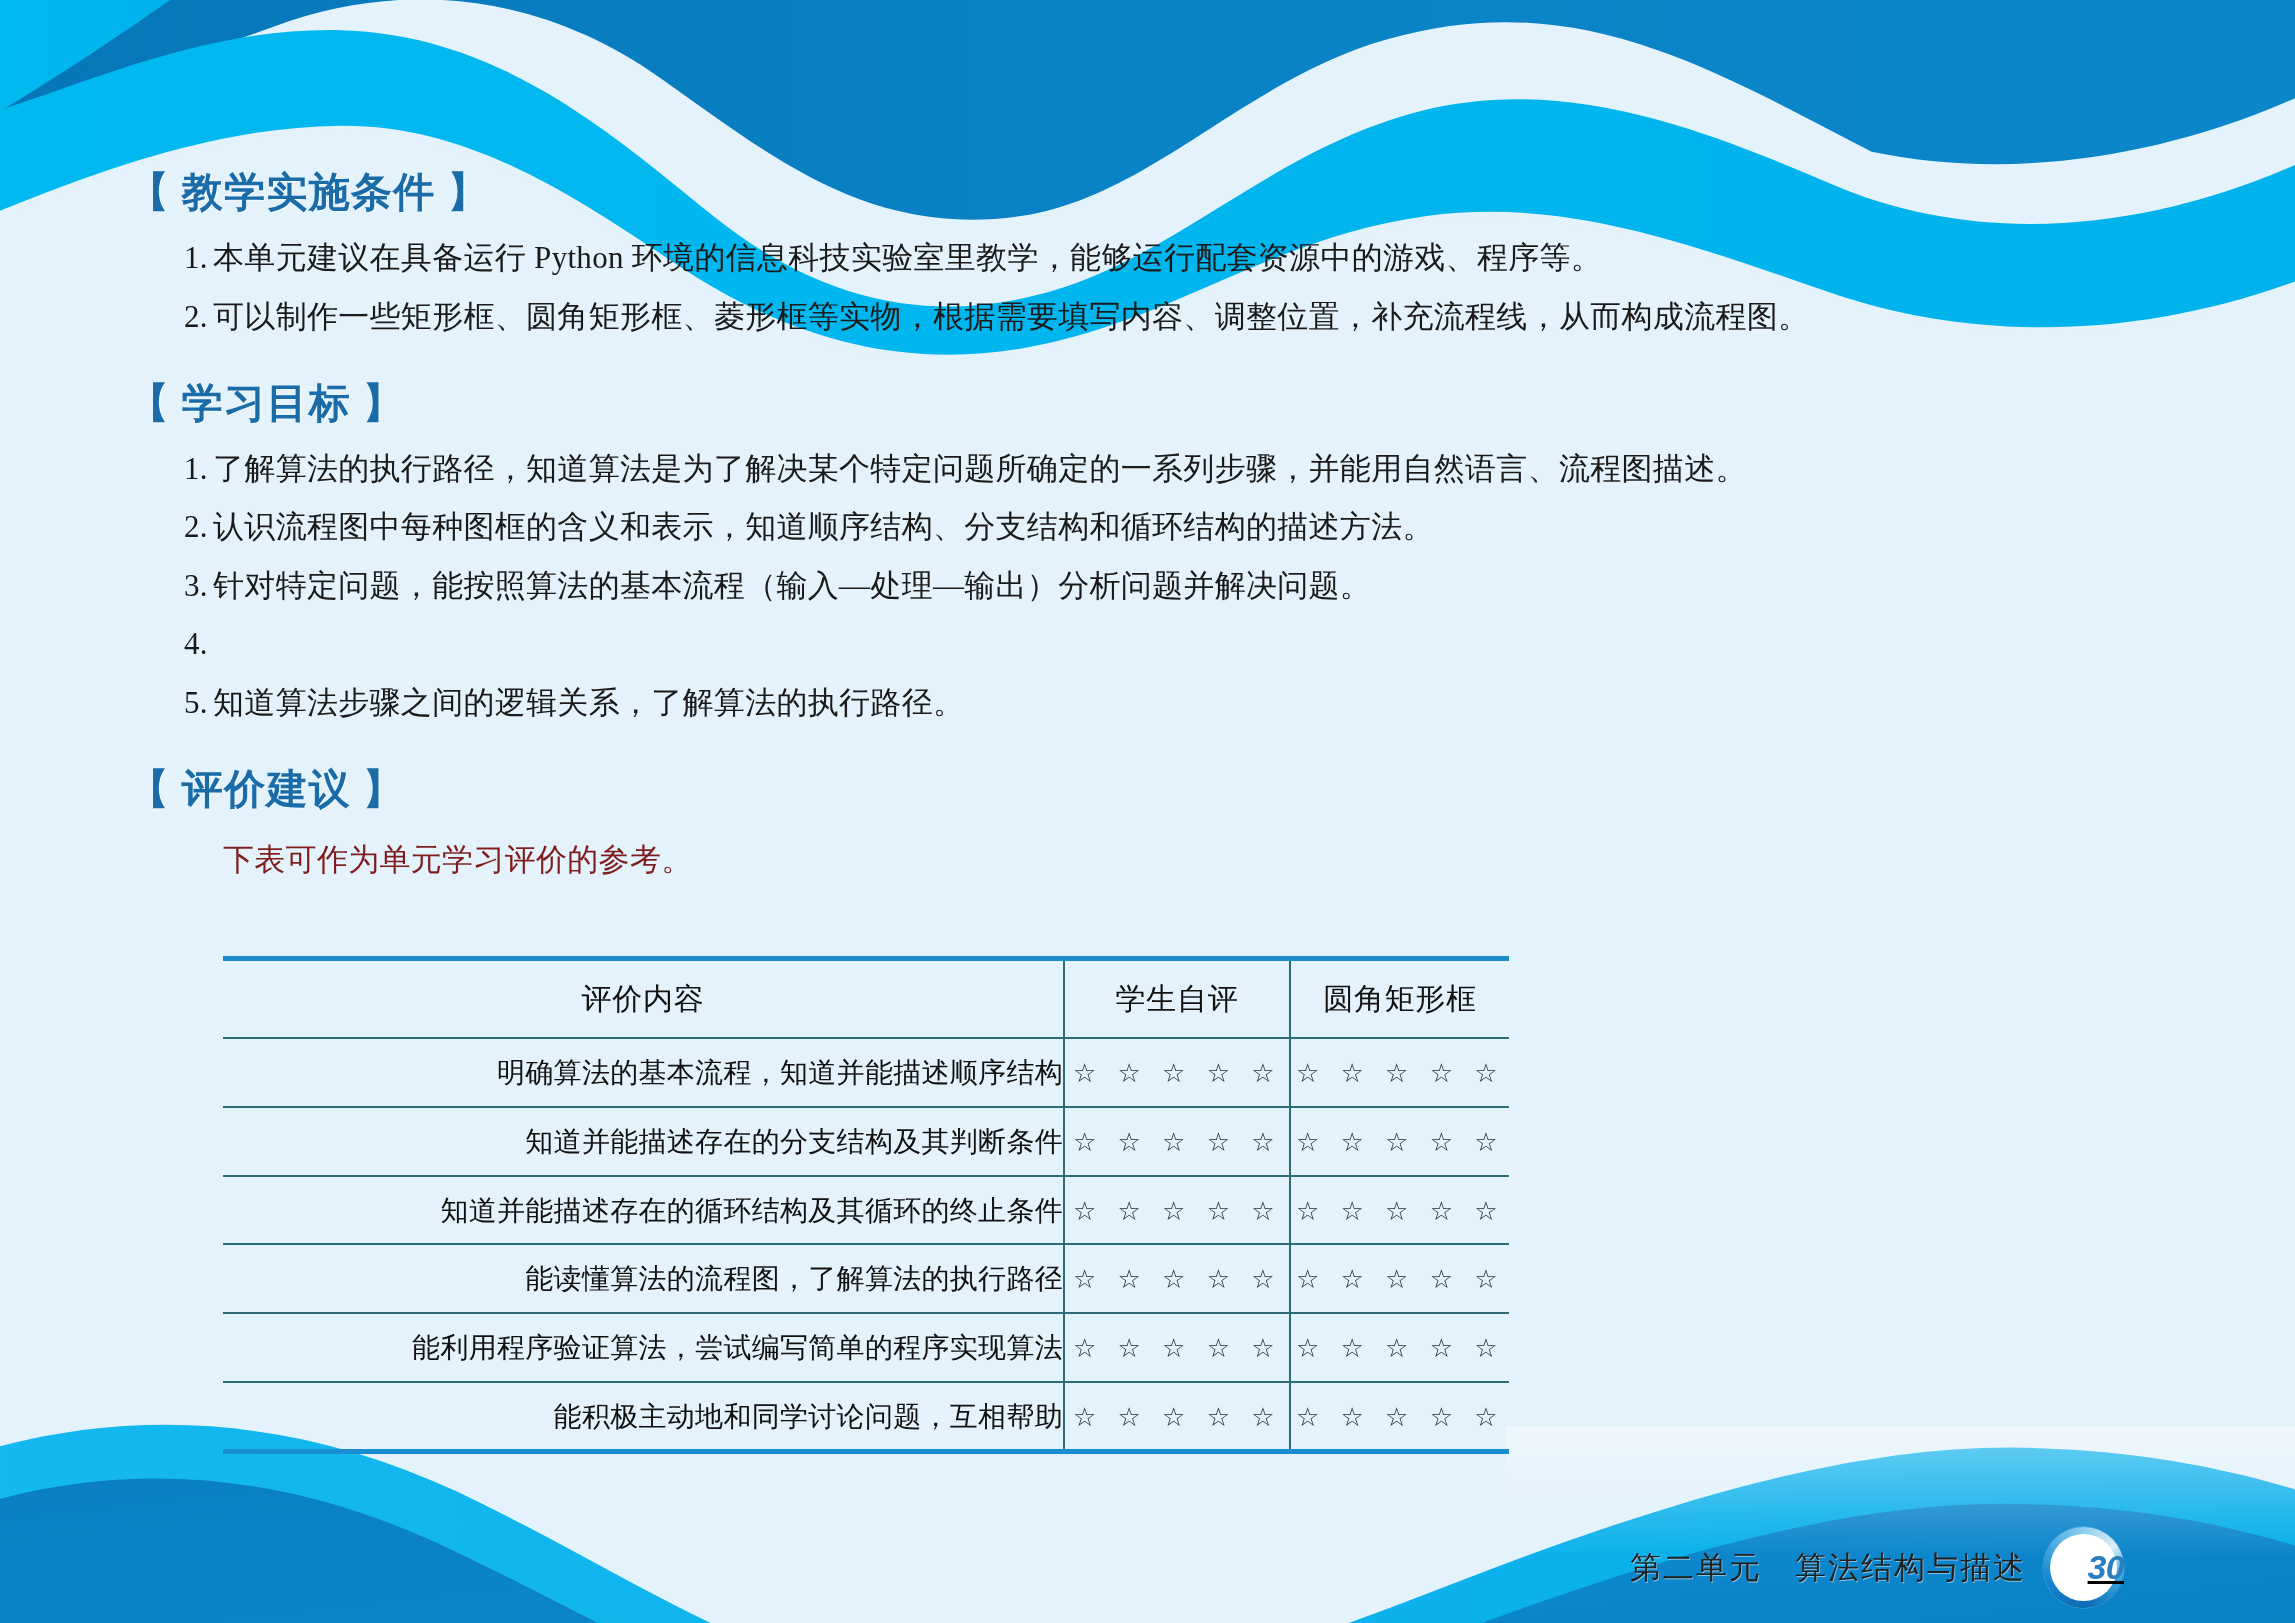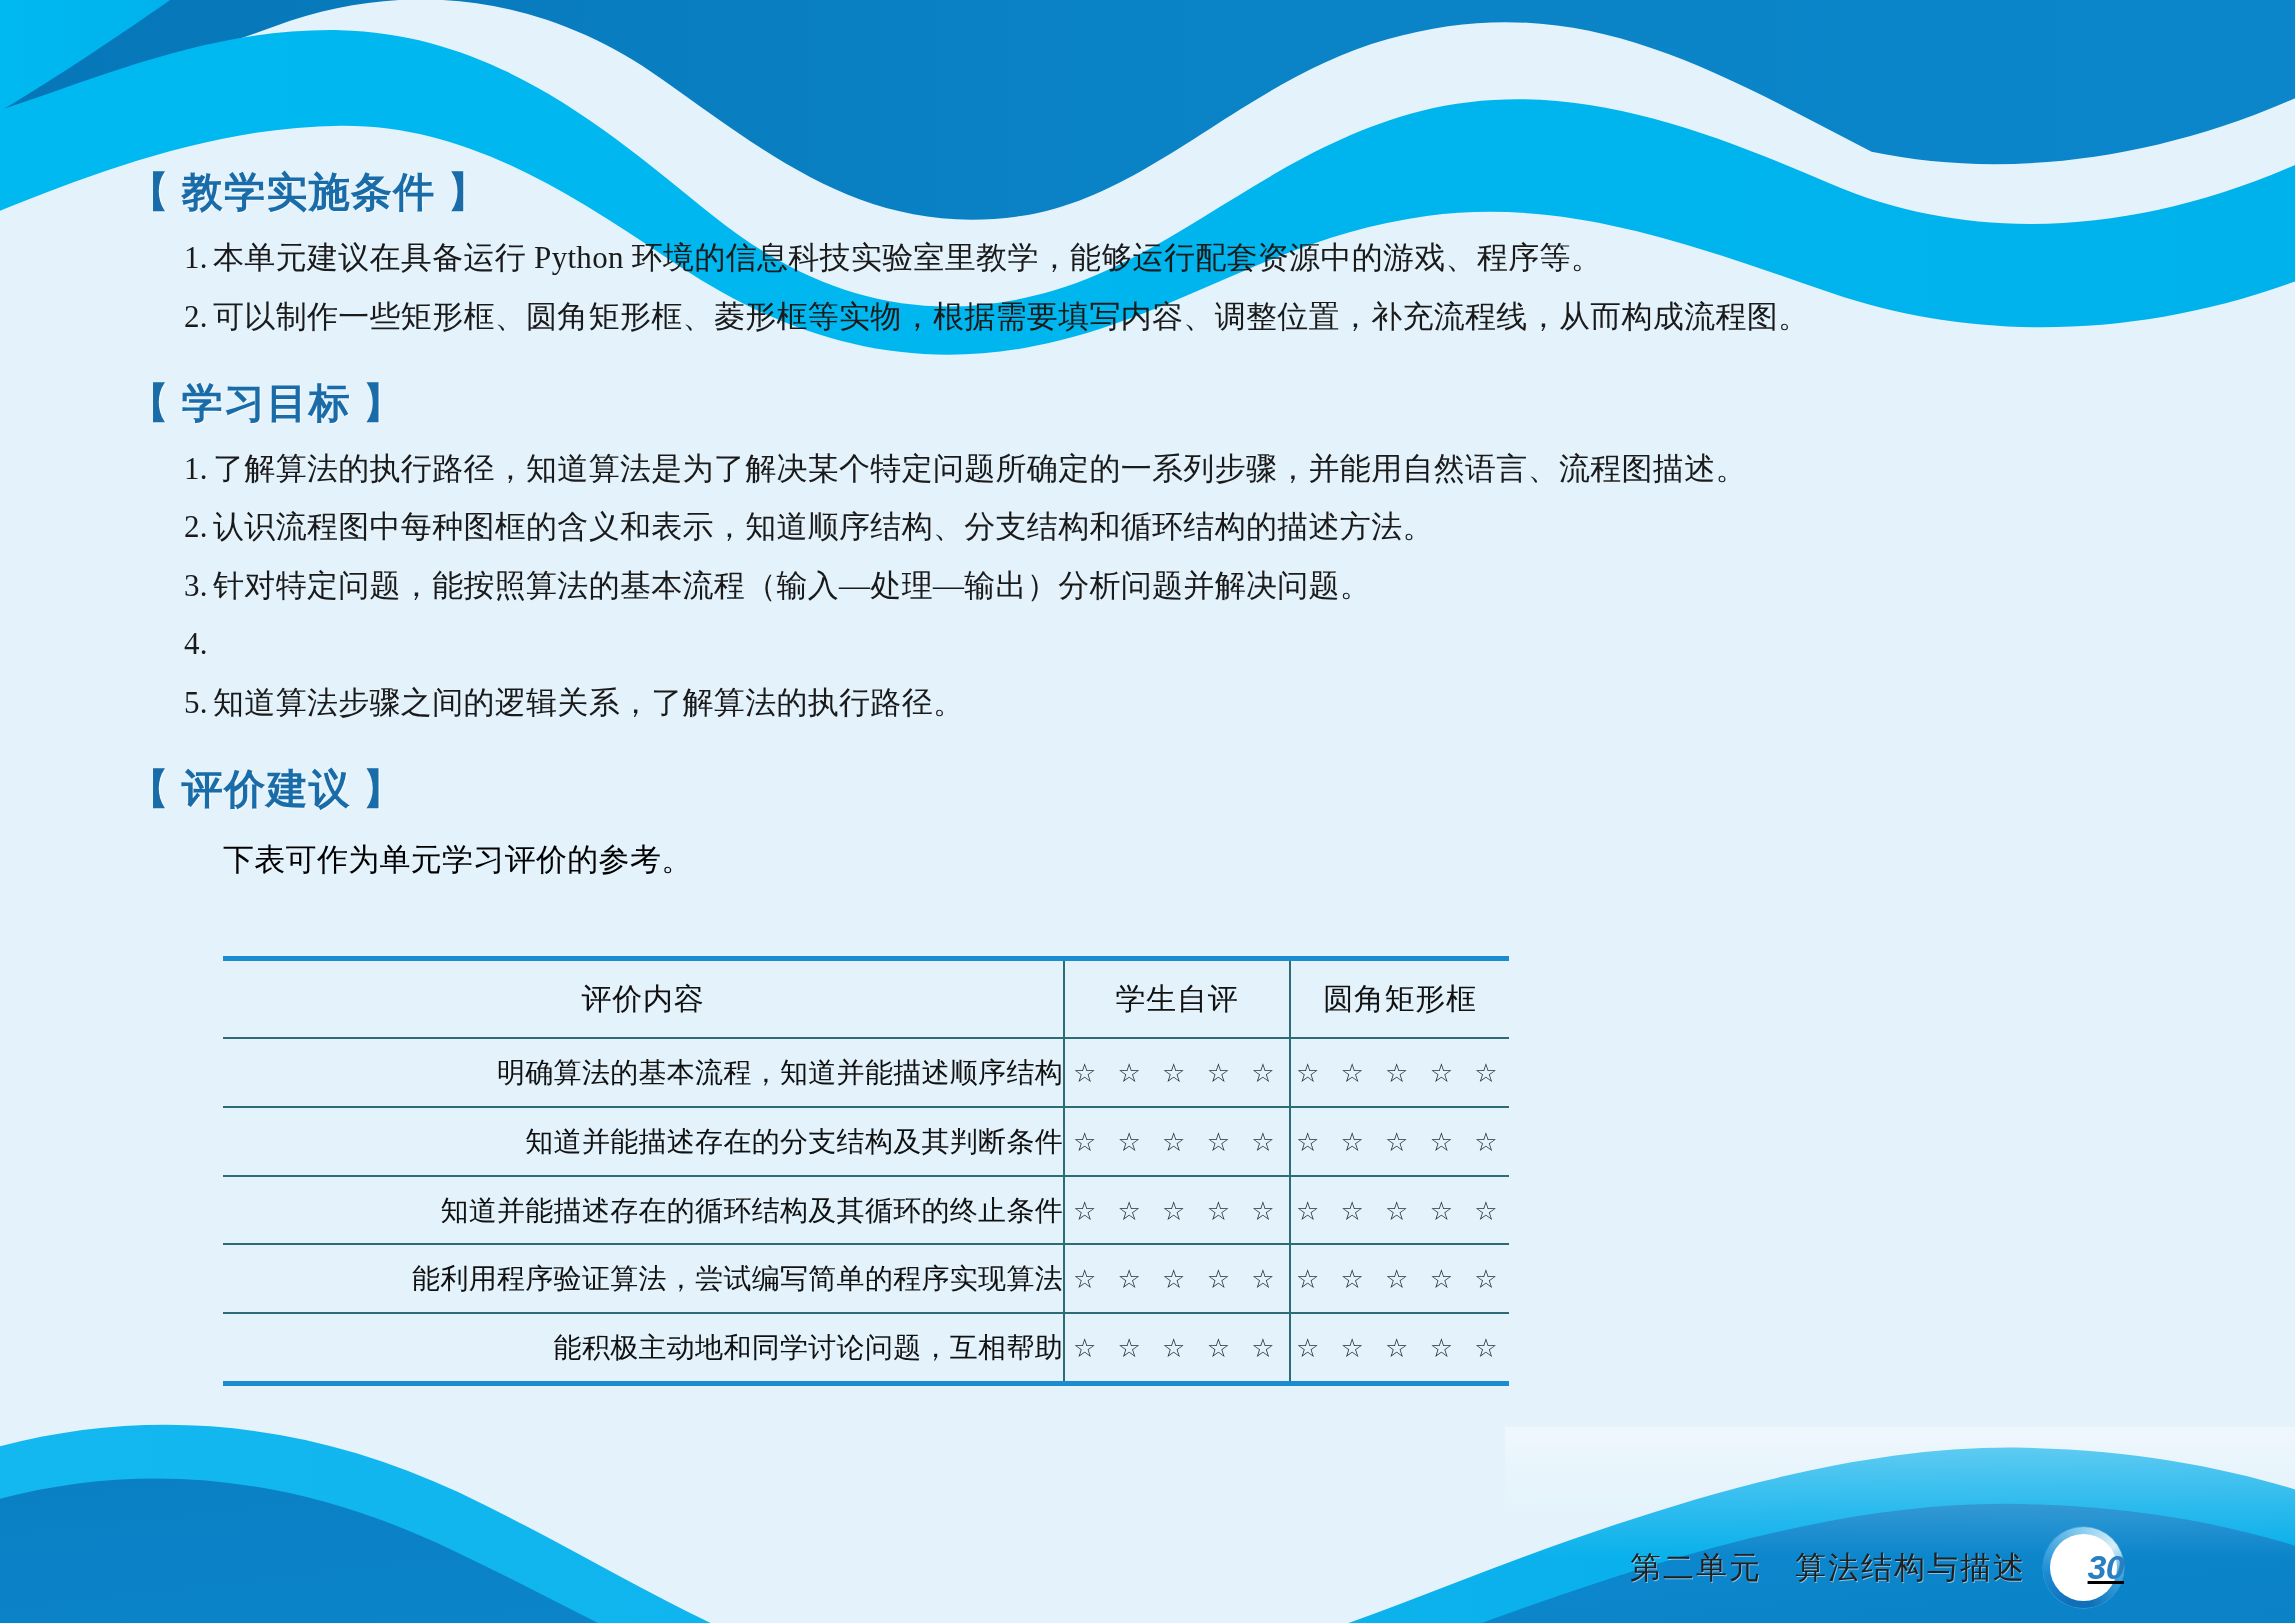--- a/index.html
+++ b/index.html
@@ -76,21 +76,21 @@
   }
   .list-text { flex: 0 1 auto; }
 
   
   .gap-after-heading { height: 25px; }
   .gap-between-items { height: 27.5px; }
   .gap-section { height: 47px; }
 
   .intro-text {
     font-size: 31px;
-    color: #000000;
+    color: #7f1d1d;
     letter-spacing: 0.3px;
     white-space: nowrap;
     margin: 0;
   }
 
   
   .assess-table-wrap {
     position: absolute;
     left: 223px;
     top: 929px;
@@ -377,20 +377,25 @@
           <td class="td-content">知道并能描述存在的分支结构及其判断条件</td>
           <td class="td-stars"><span class="stars">☆ ☆ ☆ ☆ ☆</span></td>
           <td class="td-stars"><span class="stars">☆ ☆ ☆ ☆ ☆</span></td>
         </tr>
         <tr>
           <td class="td-content">知道并能描述存在的循环结构及其循环的终止条件</td>
           <td class="td-stars"><span class="stars">☆ ☆ ☆ ☆ ☆</span></td>
           <td class="td-stars"><span class="stars">☆ ☆ ☆ ☆ ☆</span></td>
         </tr>
         <tr>
+          <td class="td-content">能读懂算法的流程图，了解算法的执行路径</td>
+          <td class="td-stars"><span class="stars">☆ ☆ ☆ ☆ ☆</span></td>
+          <td class="td-stars"><span class="stars">☆ ☆ ☆ ☆ ☆</span></td>
+        </tr>
+        <tr>
           <td class="td-content">能利用程序验证算法，尝试编写简单的程序实现算法</td>
           <td class="td-stars"><span class="stars">☆ ☆ ☆ ☆ ☆</span></td>
           <td class="td-stars"><span class="stars">☆ ☆ ☆ ☆ ☆</span></td>
         </tr>
         <tr>
           <td class="td-content">能积极主动地和同学讨论问题，互相帮助</td>
           <td class="td-stars"><span class="stars">☆ ☆ ☆ ☆ ☆</span></td>
           <td class="td-stars"><span class="stars">☆ ☆ ☆ ☆ ☆</span></td>
         </tr>
       </tbody>

